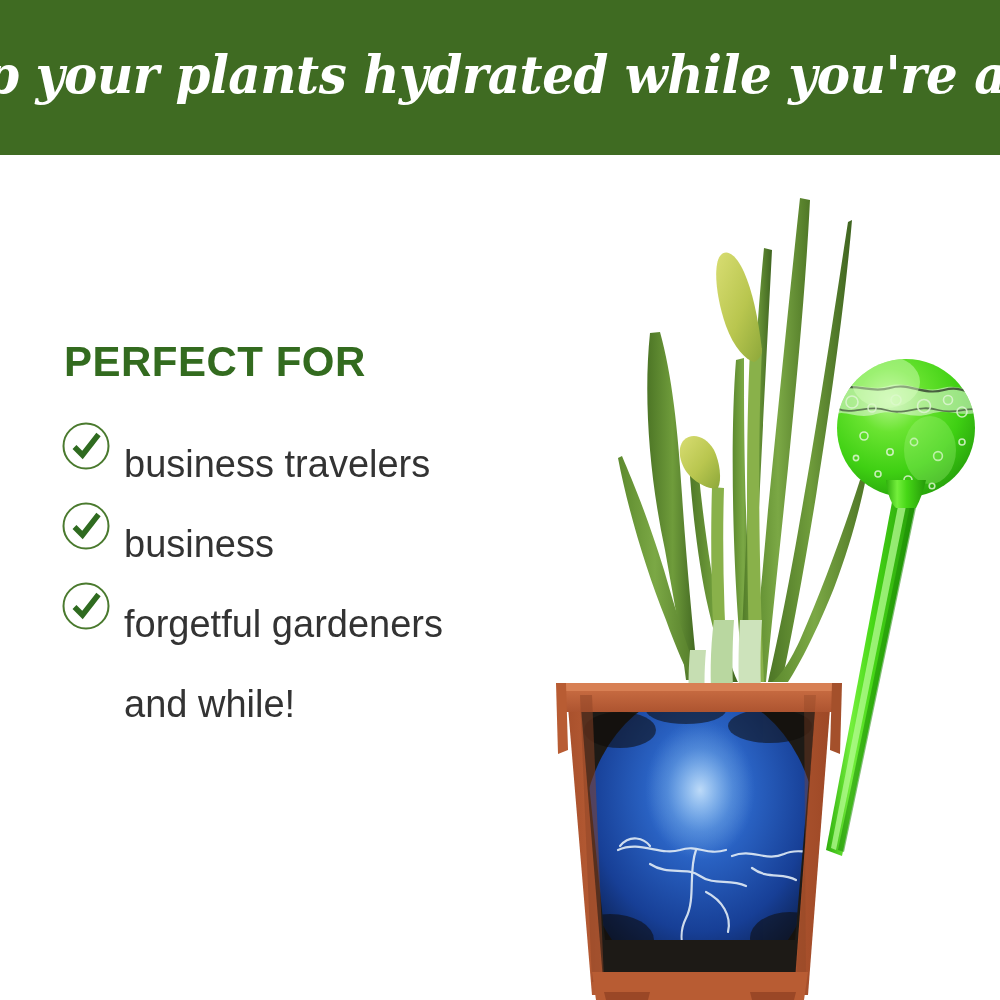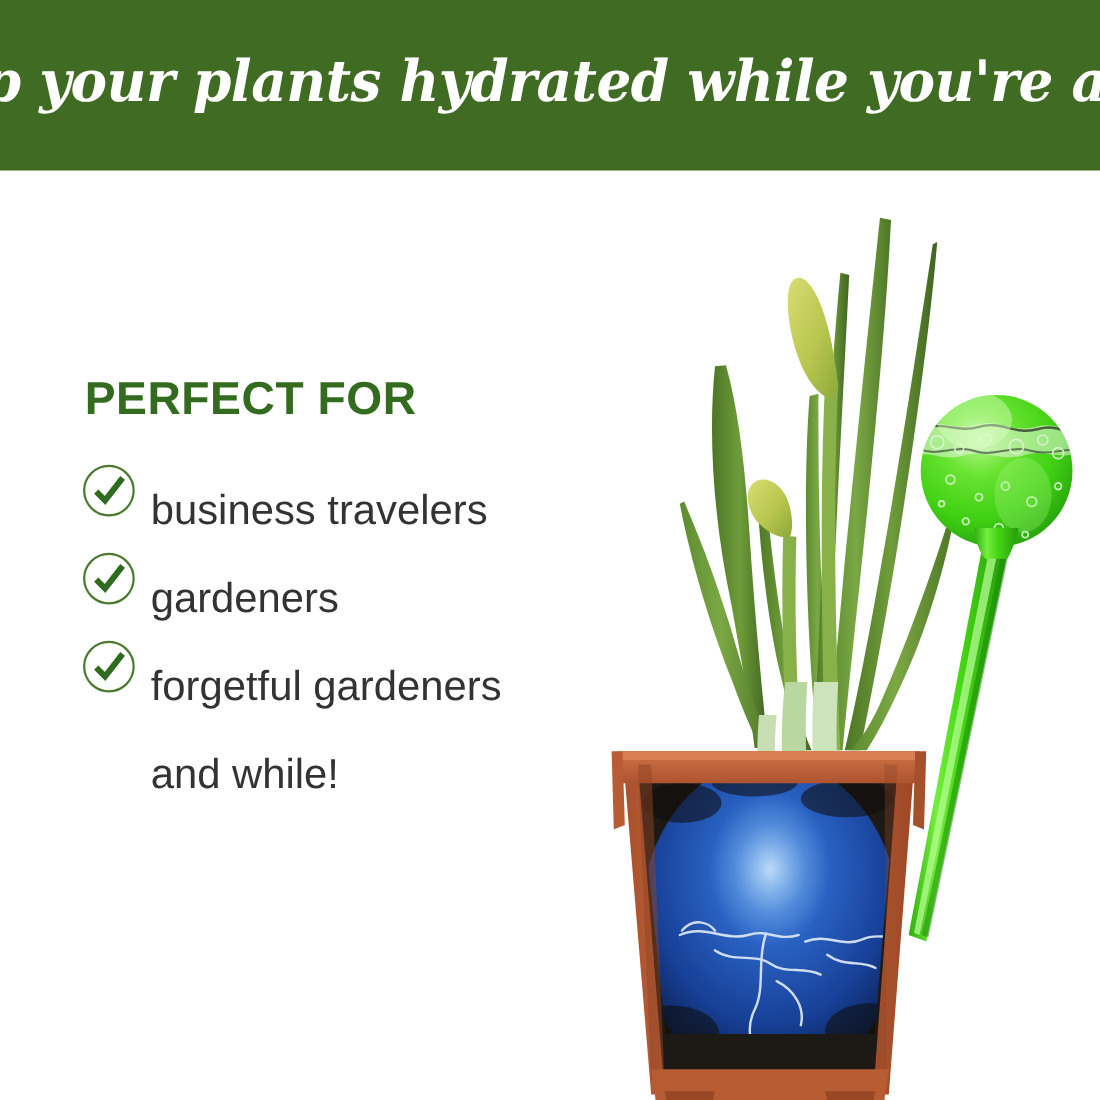--- a/index.html
+++ b/index.html
@@ -48,21 +48,21 @@
     letter-spacing: -0.5px;
     white-space: nowrap;
     transform: scaleX(0.96);
     padding-bottom: 6px;
     box-sizing: border-box;
   }
 
   
   #copy {
     position: absolute;
-    left: 75px;
+    left: 62px;
     top: 340px;
     width: 480px;
   }
   #perfect-for {
     margin: 0 0 22px 2px;
     color: #336b1f;
     font-family: "Liberation Sans", sans-serif;
     font-weight: 700;
     font-size: 42px;
     letter-spacing: 0.5px;
@@ -136,21 +136,21 @@
     </div>
 
     <div class="bullet-row">
       <span class="check-badge">
         <svg viewBox="0 0 48 48" aria-hidden="true">
           <circle cx="24" cy="24" r="22.5" fill="none" stroke="#4a7a2e" stroke-width="2"></circle>
           <path d="M12 25 L20.5 33.5 L37 12.5 L31.5 23 L20 31 Z" fill="#2f6b20"></path>
           <path d="M12.5 25 L20.5 33 L36.5 12.5" fill="none" stroke="#2f6b20" stroke-width="5.5" stroke-linecap="butt" stroke-linejoin="miter"></path>
         </svg>
       </span>
-      <span class="bullet-label">gardeners</span>
+      <span class="bullet-label">business</span>
     </div>
 
     <div class="bullet-row">
       <span class="check-badge">
         <svg viewBox="0 0 48 48" aria-hidden="true">
           <circle cx="24" cy="24" r="22.5" fill="none" stroke="#4a7a2e" stroke-width="2"></circle>
           <path d="M12 25 L20.5 33.5 L37 12.5 L31.5 23 L20 31 Z" fill="#2f6b20"></path>
           <path d="M12.5 25 L20.5 33 L36.5 12.5" fill="none" stroke="#2f6b20" stroke-width="5.5" stroke-linecap="butt" stroke-linejoin="miter"></path>
         </svg>
       </span>

